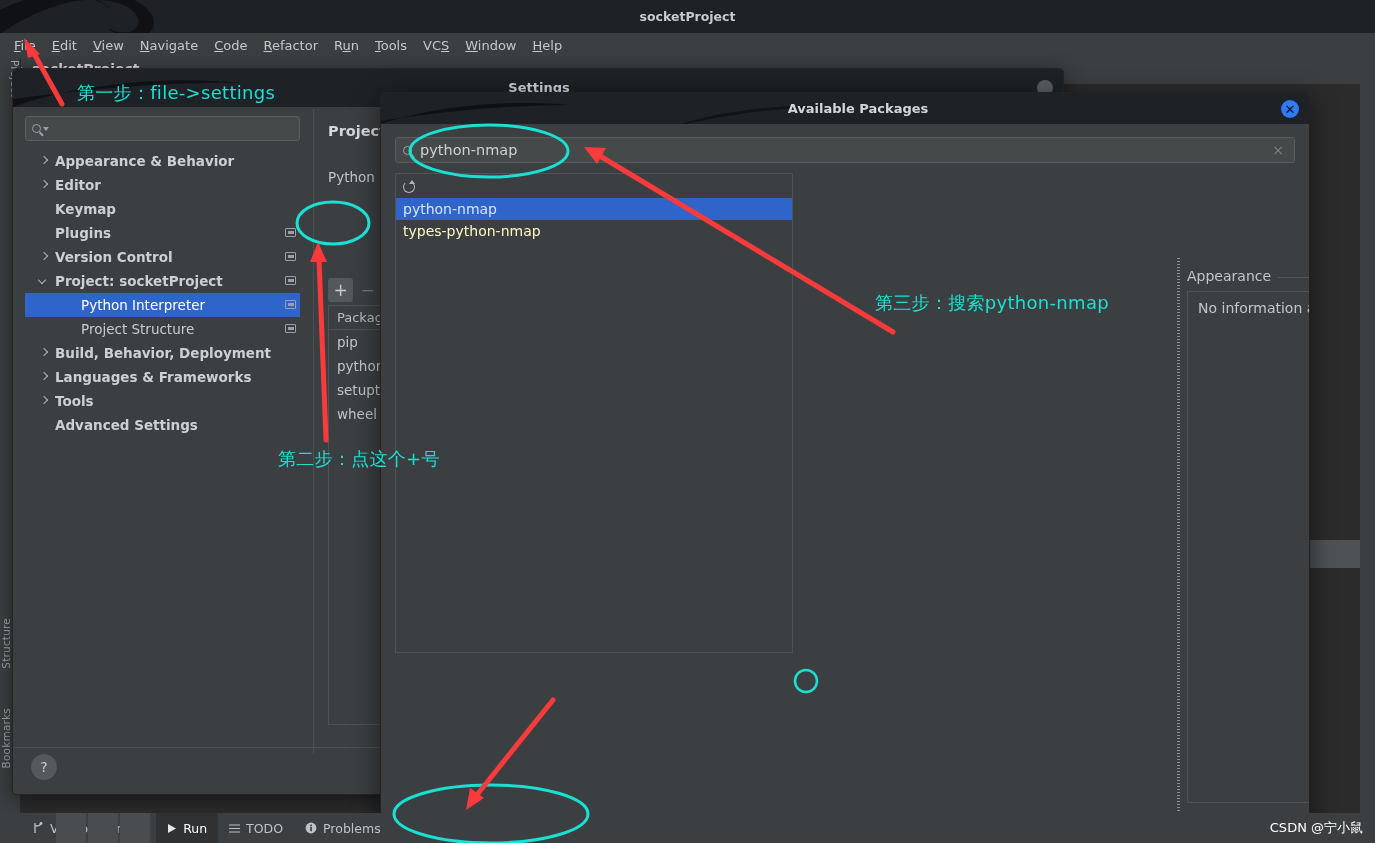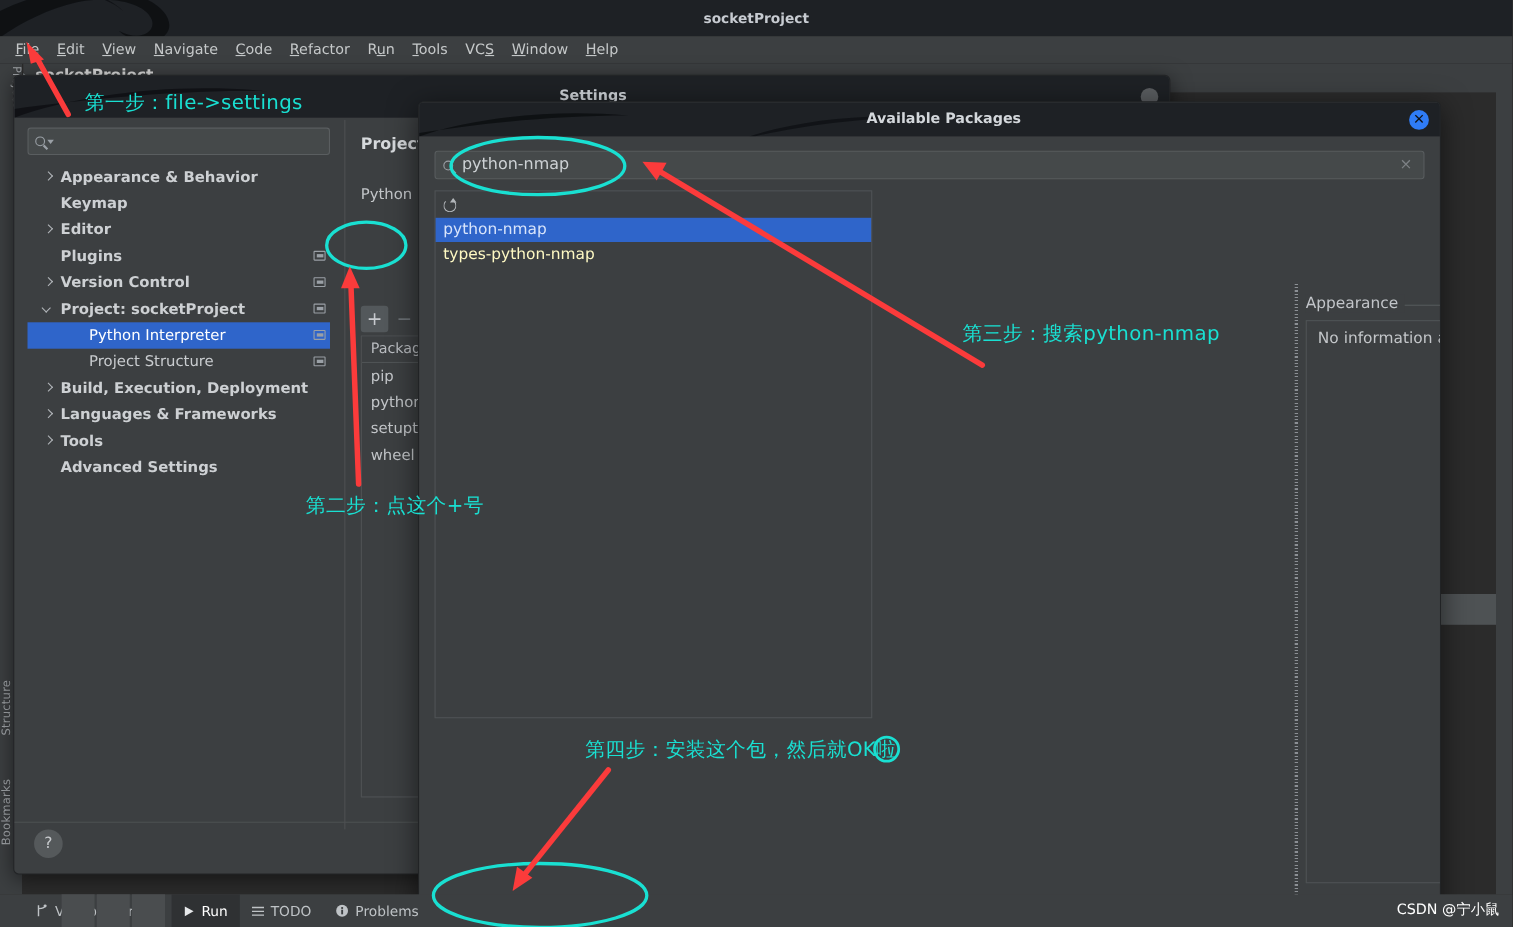--- a/index.html
+++ b/index.html
@@ -394,25 +394,25 @@
       <span class="mag"></span>
       <span class="mag-caret"></span>
     </div>
 
     <div class="settings-tree">
       <div class="tree-item bold">
         <span class="tree-arrow right"></span>
         <span class="tree-label">Appearance &amp; Behavior</span>
       </div>
       <div class="tree-item bold">
-        <span class="tree-label">Keymap</span>
-      </div>
-      <div class="tree-item bold">
         <span class="tree-arrow right"></span>
         <span class="tree-label">Editor</span>
+      </div>
+      <div class="tree-item bold">
+        <span class="tree-label">Keymap</span>
       </div>
       <div class="tree-item bold">
         <span class="tree-label">Plugins</span>
         <span class="tree-badge"></span>
       </div>
       <div class="tree-item bold">
         <span class="tree-arrow right"></span>
         <span class="tree-label">Version Control</span>
         <span class="tree-badge"></span>
       </div>
@@ -424,21 +424,21 @@
       <div class="tree-item sel">
         <span class="tree-label indent">Python Interpreter</span>
         <span class="tree-badge"></span>
       </div>
       <div class="tree-item">
         <span class="tree-label indent">Project Structure</span>
         <span class="tree-badge"></span>
       </div>
       <div class="tree-item bold">
         <span class="tree-arrow right"></span>
-        <span class="tree-label">Build, Execution, Deployment</span>
+        <span class="tree-label">Build, Behavior, Deployment</span>
       </div>
       <div class="tree-item bold">
         <span class="tree-arrow right"></span>
         <span class="tree-label">Languages &amp; Frameworks</span>
       </div>
       <div class="tree-item bold">
         <span class="tree-arrow right"></span>
         <span class="tree-label">Tools</span>
       </div>
       <div class="tree-item bold">
@@ -573,15 +573,14 @@
       <path d="M553,700 L476,796" stroke="#fb3b3b" stroke-width="5" fill="none" stroke-linecap="round"></path>
       <path d="M466,810 L470,788 L484,798 Z" fill="#fb3b3b"></path>
     </g>
 
     <ellipse cx="806" cy="681" rx="11" ry="11" fill="none" stroke="#19e0d2" stroke-width="2.5"></ellipse>
   </svg>
 
   <div class="anno" style="left:77px; top:81px;">第一步：file-&gt;settings</div>
   <div class="anno" style="left:278px; top:447px;">第二步：点这个+号</div>
   <div class="anno" style="left:875px; top:291px;">第三步：搜索python-nmap</div>
-  <div class="anno" style="left:532px; top:669px;">第四步：安装这个包，然后就OK啦</div>
 
 </div>
 
 </body></html>

